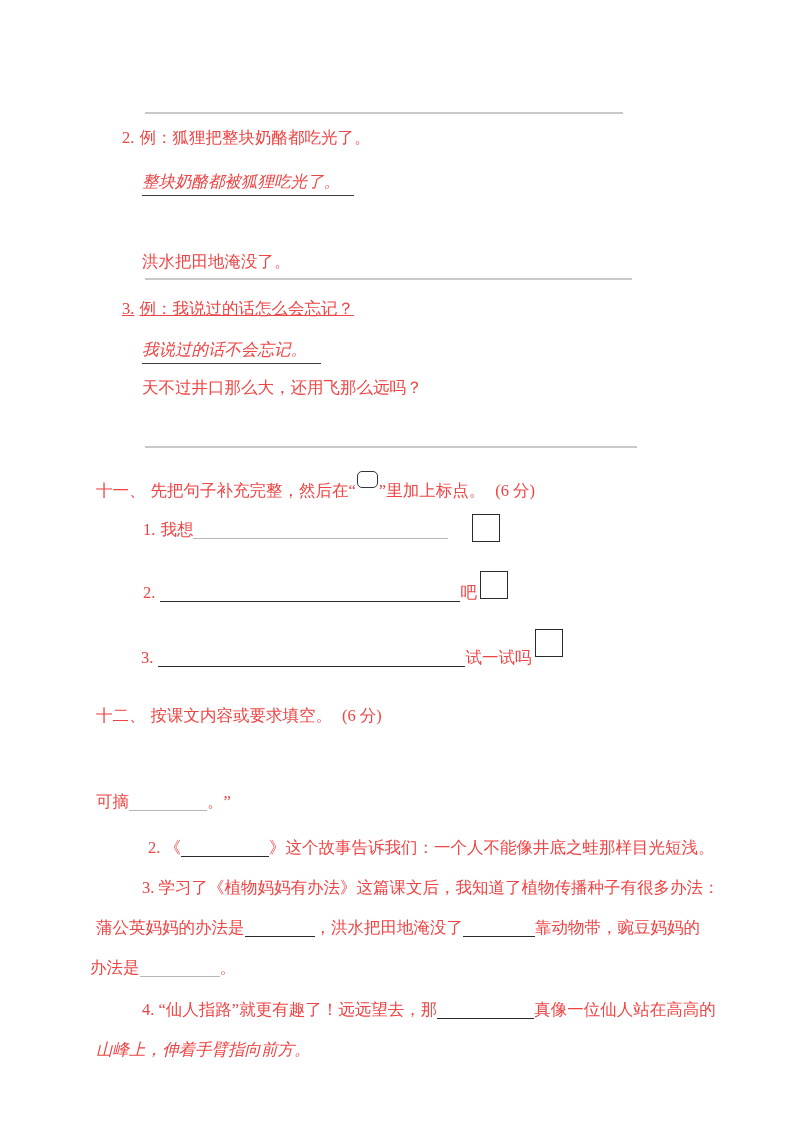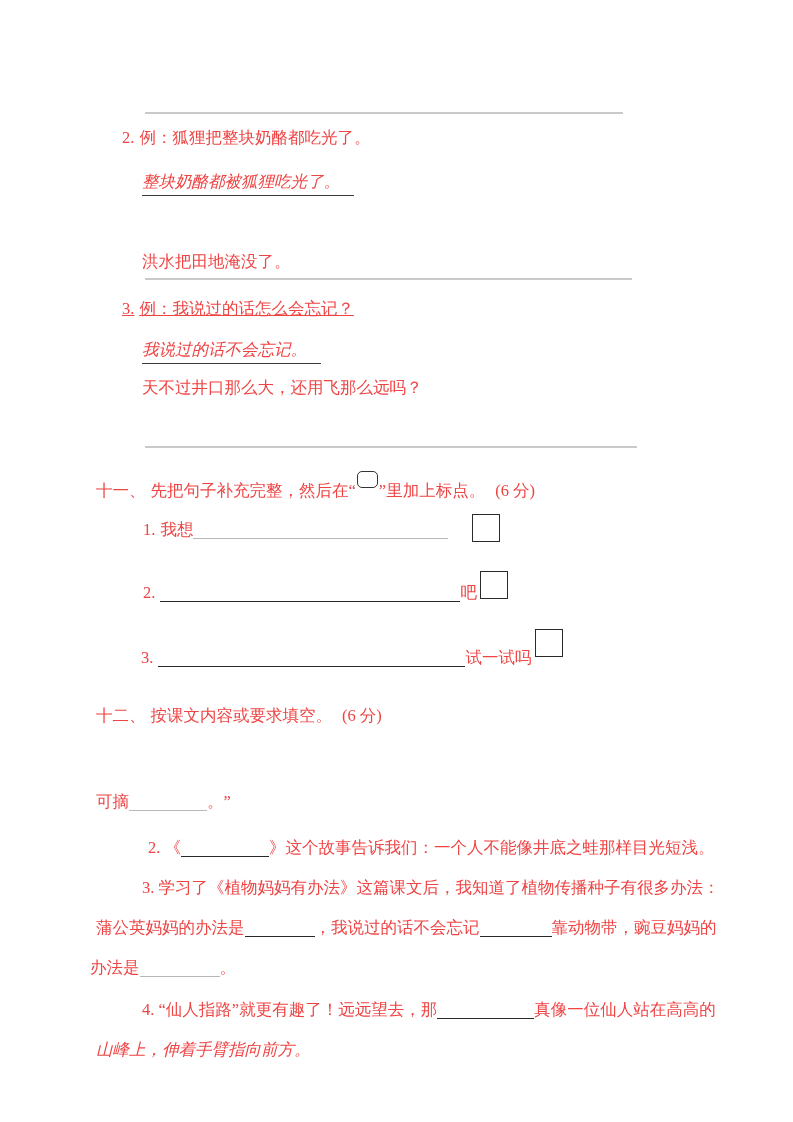--- a/index.html
+++ b/index.html
@@ -104,21 +104,21 @@
   </div>
 
   <div class="row" style="left:142px;top:837px;margin-left:6px;">
     <span>2. 《</span><span class="blank" style="width:88px;"></span><span>》这个故事告诉我们：一个人不能像井底之蛙那样目光短浅。</span>
   </div>
 
   <div class="row" style="left:142px;top:877px;">
     <span>3. 学习了《植物妈妈有办法》这篇课文后，我知道了植物传播种子有很多办法：</span>
   </div>
   <div class="row" style="left:96px;top:917px;">
-    <span>蒲公英妈妈的办法是</span><span class="blank" style="width:70px;"></span><span>，我说过的话不会忘记</span><span class="blank" style="width:72px;"></span><span>靠动物带，豌豆妈妈的</span>
+    <span>蒲公英妈妈的办法是</span><span class="blank" style="width:70px;"></span><span>，洪水把田地淹没了</span><span class="blank" style="width:72px;"></span><span>靠动物带，豌豆妈妈的</span>
   </div>
   <div class="row" style="left:90px;top:957px;">
     <span>办法是</span><span class="blank gray" style="width:80px;"></span><span>。</span>
   </div>
 
   <div class="row" style="left:142px;top:999px;text-align:right;">
     <span>4. “仙人指路”就更有趣了！远远望去，那</span><span class="blank" style="width:97px;"></span><span>真像一位仙人站在高高的</span>
   </div>
   <div class="row" style="left:96px;top:1039px;font-style:italic;">
     <span>山峰上，伸着手臂指向前方。</span>

